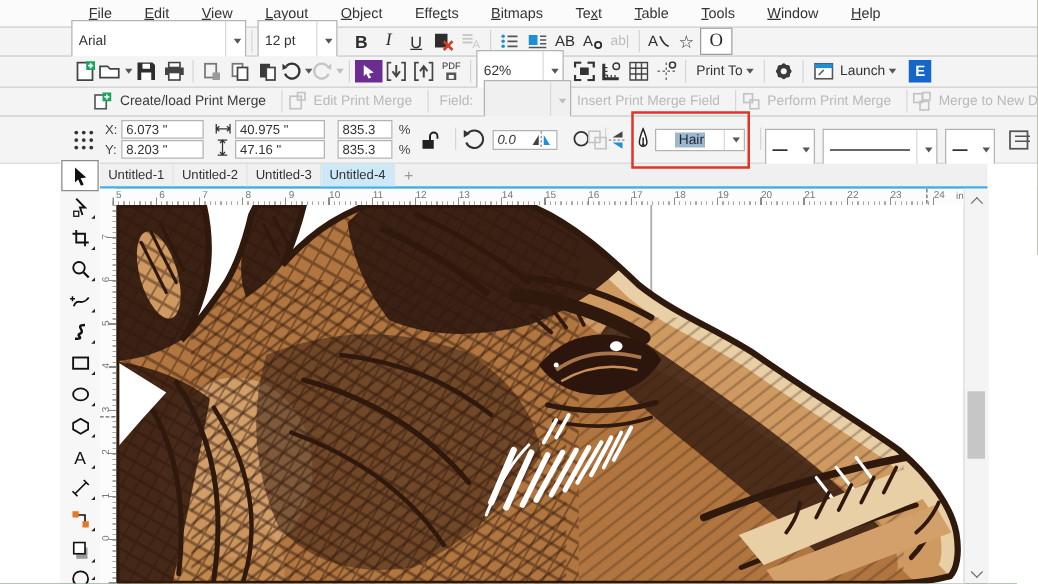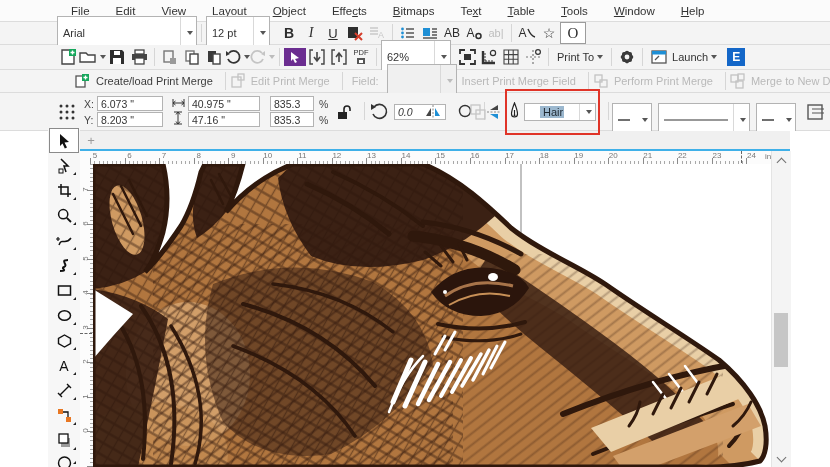--- a/index.html
+++ b/index.html
@@ -500,20 +500,26 @@
     <svg width="20" height="18" viewBox="0 0 20 18">
       <rect x="2" y="2" width="14" height="14" fill="none" stroke="#555" stroke-width="1.4"></rect>
           <path d="M6 6 H18 M6 10 H18" stroke="#555" stroke-width="1.2"></path>
     </svg>
   </div>
 </div>
 
 <div id="red-annotation"></div>
 
 <div id="tabbar">
+  <span id="tabs-host" style="display:flex">
+        <span class="doc-tab">Untitled-1</span>
+        <span class="doc-tab">Untitled-2</span>
+        <span class="doc-tab">Untitled-3</span>
+        <span class="doc-tab active">Untitled-4</span>
+      </span>
   <span id="new-tab">+</span>
 </div>
 
 <div id="toolbox">
   <div class="tool active">
     <svg width="14" height="16" viewBox="0 0 14 16">
       <path d="M3 1 L12 9 L7.5 9.5 L10 14.5 L7.8 15.5 L5.5 10.5 L3 13 Z" fill="#111"></path>
     </svg>
   </div>
   <div class="tool fly">

